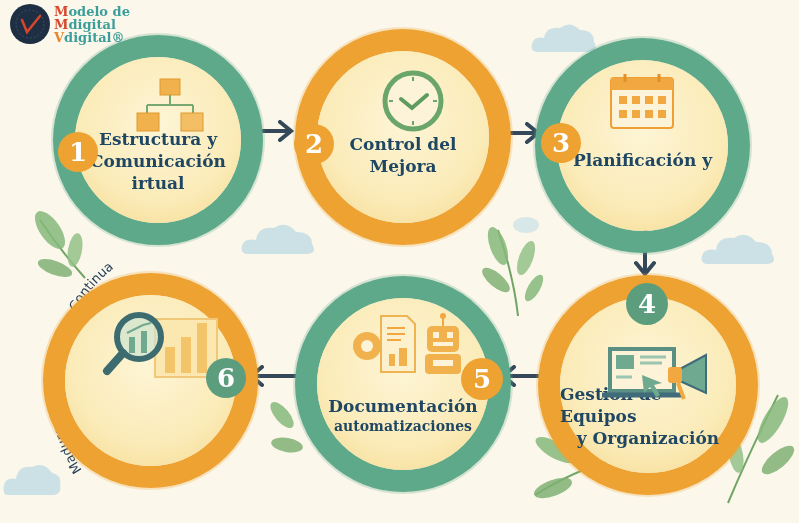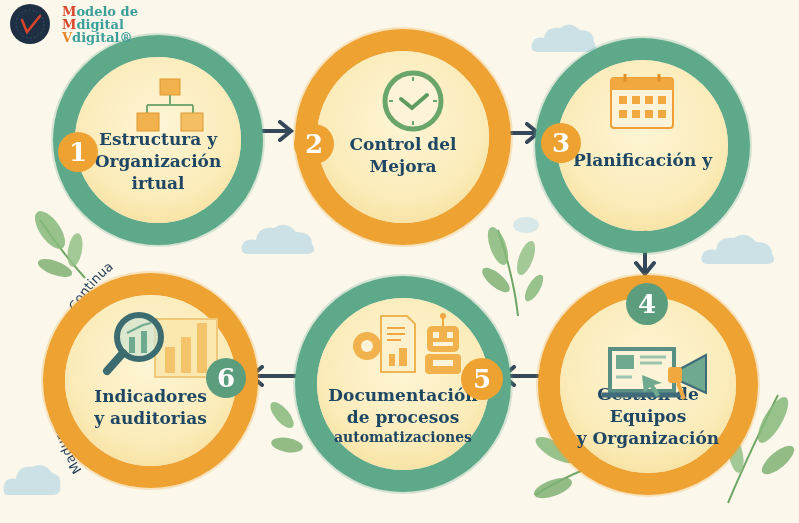--- a/index.html
+++ b/index.html
@@ -3,33 +3,33 @@
 <meta charset="utf-8">
 <style>
   html, body { margin:0; padding:0; }
   body { width:799px; height:523px; overflow:hidden; background:#fbf7ea; position:relative; font-family:"DejaVu Serif", serif; }
   .stage { position:absolute; left:0; top:0; width:799px; height:523px; }
   .ring { position:absolute; border-radius:50%; box-sizing:border-box; }
   .ring.green { border:22px solid #5fa98b; box-shadow: inset 0 0 0 2px rgba(60,130,100,0.25), 0 0 0 2px rgba(95,169,139,0.25); }
   .ring.orange { border:22px solid #eda232; box-shadow: inset 0 0 0 2px rgba(210,130,30,0.25), 0 0 0 2px rgba(237,162,50,0.25); }
   .ring .fill { position:absolute; inset:0; border-radius:50%;
     background: radial-gradient(circle at 50% 40%, #fdf5d6 0%, #fbebb8 60%, #f5d98d 100%); }
-  .ring .content { position:absolute; inset:0; display:flex; flex-direction:column; align-items:center; justify-content:center; text-align:center; }
+  .ring .content { position:absolute; inset:0; display:flex; flex-direction:column; align-items:center; justify-content:center; text-align:left; }
   .label { color:#1f4763; font-weight:bold; font-size:17px; line-height:22px; font-family:"DejaVu Serif", serif; }
   .label.small { font-size:14px; line-height:18px; }
   .badge { position:absolute; width:36px; height:36px; border-radius:50%; color:#fff; font-weight:bold; font-size:24px; display:flex; align-items:center; justify-content:center; font-family:"DejaVu Serif", serif; }
   .badge.orange { background:#eda232; }
   .badge.green { background:#5c9d7e; }
   .icon { position:absolute; }
   .arrow { position:absolute; }
   .cloud { position:absolute; }
   .leaf { position:absolute; }
   .logo { position:absolute; left:10px; top:4px; display:flex; align-items:center; }
   .logo-clock { width:40px; height:40px; border-radius:50%; background:#1e2f44; position:relative; }
-  .logo-text { margin-left:12px; font-weight:bold; font-size:13px; line-height:13px; color:#3b9e9a; font-family:"DejaVu Serif", serif; }
+  .logo-text { margin-left:4px; font-weight:bold; font-size:13px; line-height:13px; color:#3b9e9a; font-family:"DejaVu Serif", serif; }
   .logo-text .cap { color:#d8452a; }
   .curved { position:absolute; left:0; top:0; }
 </style>
 </head>
 <body>
 
 <div class="stage">
 
   <svg class="cloud" style="left:530px;top:18px" width="70" height="40" viewBox="0 0 70 40">
       <path d="M8 34 Q0 34 2 26 Q4 18 14 20 Q16 8 30 10 Q40 2 50 12 Q64 12 64 24 Q70 34 58 34 Z" fill="#bcd9e3" opacity="0.75"></path>
@@ -98,21 +98,21 @@
       <path d="M58 11 H4 M14 2 L3 11 L14 20" stroke="#34485a" stroke-width="4" fill="none" stroke-linecap="round"></path>
     </svg>
   <svg class="arrow" style="left:248px;top:365px" width="58" height="22" viewBox="0 0 58 22">
       <path d="M58 11 H4 M14 2 L3 11 L14 20" stroke="#34485a" stroke-width="4" fill="none" stroke-linecap="round"></path>
     </svg>
 
   <div class="ring green" style="left:53px;top:35px;width:210px;height:210px">
     <div class="fill"></div>
     <div class="content" style="padding-top:42px">
       <div class="label">Estructura y</div>
-      <div class="label">Organización</div>
+      <div class="label">Comunicación</div>
       <div class="label">irtual</div>
     </div>
     <svg class="icon" style="left:60px;top:20px" width="70" height="58" viewBox="0 0 70 58">
       <rect x="25" y="2" width="20" height="16" fill="#f1b14c" stroke="#e09a30"></rect>
       <path d="M35 18 V28 M12 28 H58 M12 28 V36 M58 28 V36" stroke="#7aa872" stroke-width="2" fill="none"></path>
       <rect x="2" y="36" width="22" height="18" fill="#f1b14c" stroke="#e09a30"></rect>
       <rect x="46" y="36" width="22" height="18" fill="#f4be64" stroke="#e09a30"></rect>
     </svg>
   </div>
   <div class="badge orange" style="left:58px;top:132px;width:40px;height:40px;font-size:26px">
@@ -178,21 +178,20 @@
     </svg>
   </div>
   <div class="badge green" style="left:626px;top:283px;width:42px;height:42px;font-size:26px">
       <span>4</span>
     </div>
 
   <div class="ring green" style="left:295px;top:276px;width:216px;height:216px">
     <div class="fill"></div>
     <div class="content" style="padding-top:62px">
       <div class="label">Documentación</div>
-      <div class="label">de procesos</div>
       <div class="label small">automatizaciones</div>
     </div>
     <svg class="icon" style="left:30px;top:12px" width="120" height="70" viewBox="0 0 120 70">
       <circle cx="20" cy="36" r="14" fill="#f1b14c"></circle>
       <circle cx="20" cy="36" r="6" fill="#fdf3d8"></circle>
       <path d="M34 6 H60 L68 14 V62 H34 Z" fill="#fdf0cc" stroke="#efb451" stroke-width="2"></path>
       <path d="M40 18 H58 M40 24 H58 M40 30 H54" stroke="#f1a840" stroke-width="2"></path>
       <rect x="42" y="44" width="6" height="12" fill="#f1b14c"></rect>
         <rect x="52" y="38" width="8" height="18" fill="#f1b14c"></rect>
       <path d="M96 8 V16" stroke="#f1a840" stroke-width="2"></path>
@@ -204,24 +203,20 @@
       <rect x="78" y="44" width="36" height="20" rx="4" fill="#f1b14c"></rect>
       <rect x="86" y="50" width="20" height="6" fill="#fdf3d8"></rect>
     </svg>
   </div>
   <div class="badge orange" style="left:461px;top:358px;width:42px;height:42px;font-size:26px">
       <span>5</span>
     </div>
 
   <div class="ring orange" style="left:43px;top:273px;width:215px;height:215px">
     <div class="fill"></div>
-    <div class="content" style="padding-top:52px">
-      <div class="label">Indicadores</div>
-      <div class="label">y auditorias</div>
-    </div>
     <svg class="icon" style="left:34px;top:12px" width="120" height="80" viewBox="0 0 120 80">
       <rect x="56" y="12" width="62" height="58" fill="#fbe8b0" stroke="#f1c77a" stroke-width="2"></rect>
       <rect x="66" y="40" width="10" height="26" fill="#f4c46a"></rect>
       <rect x="82" y="30" width="10" height="36" fill="#f4c46a"></rect>
       <rect x="98" y="16" width="10" height="50" fill="#f4c46a"></rect>
       <circle cx="40" cy="30" r="22" fill="#cfe4d0" fill-opacity="0.7" stroke="#3d6c70" stroke-width="6"></circle>
       <rect x="30" y="30" width="6" height="16" fill="#6fa98f"></rect>
       <rect x="42" y="24" width="6" height="22" fill="#6fa98f"></rect>
       <path d="M28 26 L44 18 L52 16" stroke="#6fa98f" stroke-width="2" fill="none"></path>
       <path d="M24 46 L8 64" stroke="#3d6c70" stroke-width="8" stroke-linecap="round"></path>

